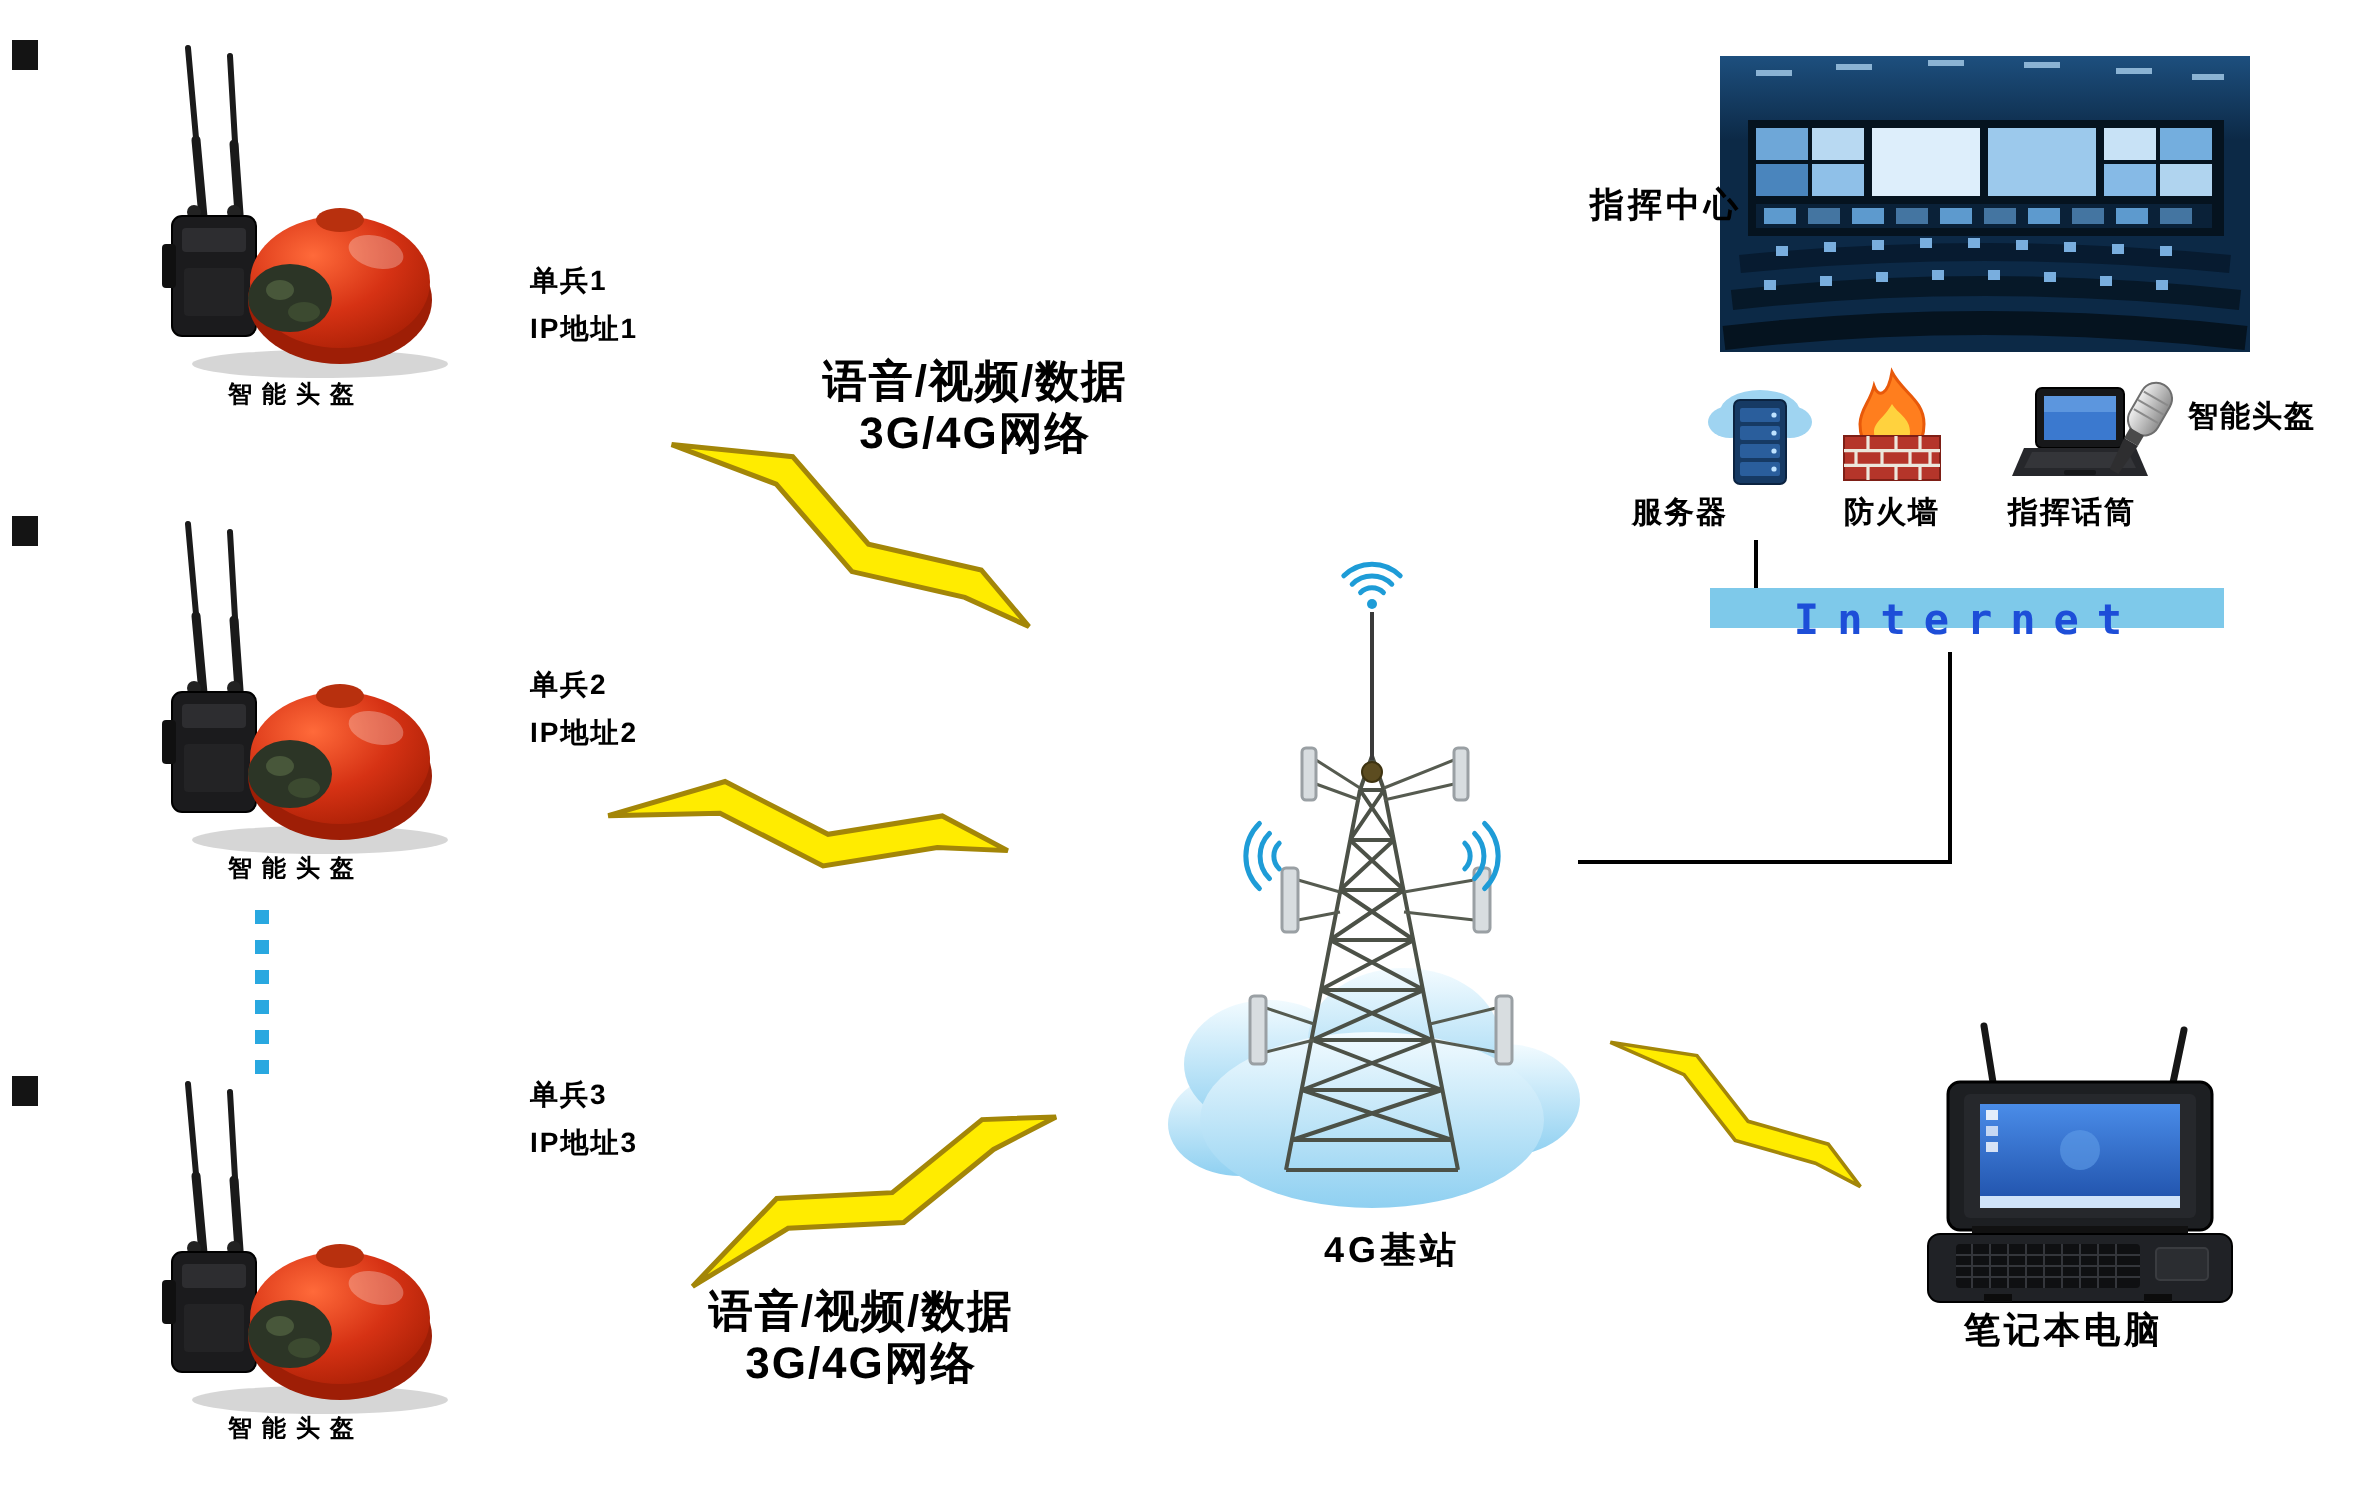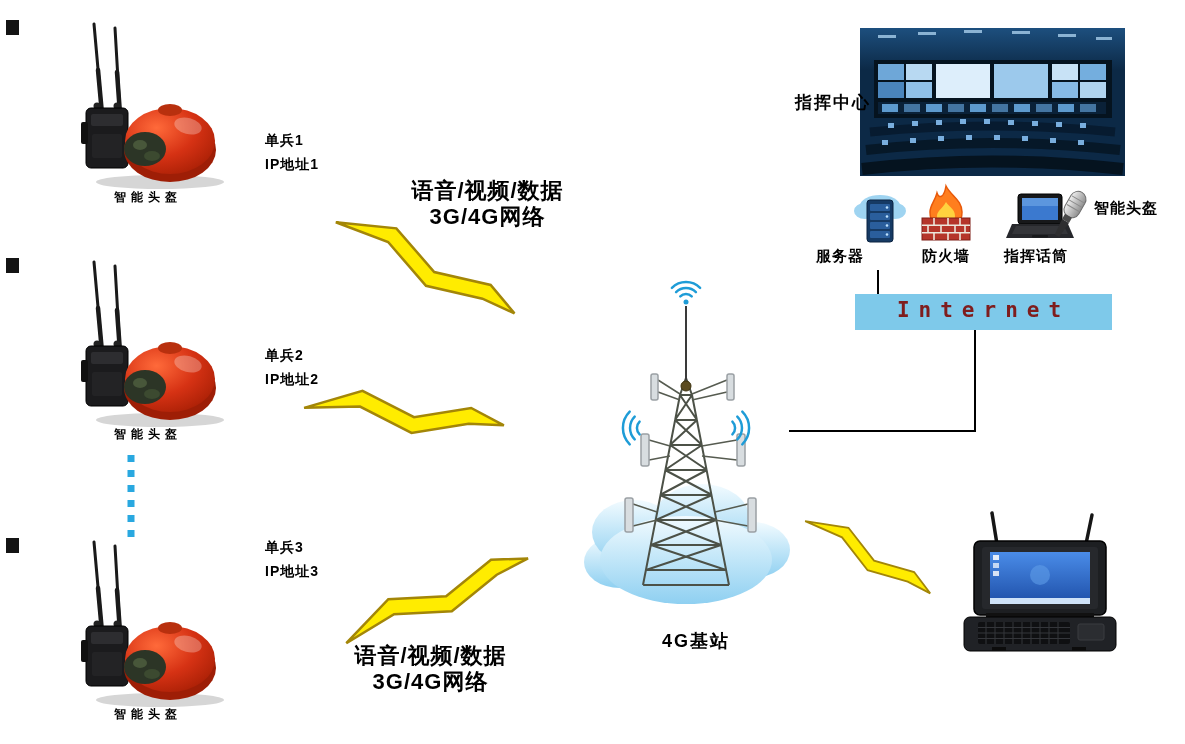--- a/index.html
+++ b/index.html
@@ -6,25 +6,25 @@
   html,body { background:#ffffff; }
   body { font-family:"Liberation Sans", sans-serif; }
   .stage { position:relative; width:1185px; height:744px; background:#fff; overflow:hidden; }
   .gfx { position:absolute; left:0; top:0; width:1185px; height:744px; }
   .lbl { position:absolute; color:#000; font-weight:700; white-space:nowrap; }
   .center { text-align:center; white-space:normal; }
   .two-line div { line-height:24px; font-size:14px; letter-spacing:1px; }
   .note div { line-height:26px; font-size:22px; letter-spacing:1px; }
   .helmet-label { font-size:12px; letter-spacing:5px; }
   .equip-label { font-size:15px; letter-spacing:1px; }
-  .big-label { font-size:18px; letter-spacing:2px;margin-top:16px; }
+  .big-label { font-size:18px; letter-spacing:2px; }
   .cc-label { font-size:17px; letter-spacing:2px; }
   .internet-bar {
-    position:absolute; left:855px; top:294px; width:257px; height:36px;
-    background:#7ec9ea; color:#7f1d1d; text-align:center; line-height:32px;
+    position:absolute; left:855px; top:294px; width:257px; height:20px;
+    background:#7ec9ea; color:#1d4ed8; text-align:center; line-height:32px;
     font-family:"DejaVu Sans Mono", monospace; font-size:21px; font-weight:700;
     letter-spacing:9px;
   }
 </style>
 </head>
 <body>
 
 <div class="stage">
 
   <svg class="gfx" viewBox="0 0 1185 744" xmlns="http://www.w3.org/2000/svg">
@@ -302,21 +302,21 @@
       <rect x="116" y="119" width="26" height="16" rx="2" fill="#2b2d31" stroke="#3a3c40"></rect>
       <rect x="30" y="142" width="14" height="4" fill="#0c0c0c"></rect>
       <rect x="110" y="142" width="14" height="4" fill="#0c0c0c"></rect>
     </g>
   </svg>
 
   <div class="lbl two-line" style="left:265px; top:128px;">
     <div>单兵1</div>
     <div>IP地址1</div>
   </div>
-  <div class="lbl two-line" style="left:265px; top:343px;">
+  <div class="lbl two-line" style="left:265px; top:330px;">
     <div>单兵2</div>
     <div>IP地址2</div>
   </div>
   <div class="lbl two-line" style="left:265px; top:535px;">
     <div>单兵3</div>
     <div>IP地址3</div>
   </div>
 
   <div class="lbl note center" style="left:400px; top:178px; width:175px;">
     <div>语音/视频/数据</div>
@@ -335,14 +335,15 @@
 
   <div class="lbl cc-label" style="left:795px; top:91px;">指挥中心</div>
 
   <div class="lbl equip-label center" style="left:795px; top:247px; width:90px;">服务器</div>
   <div class="lbl equip-label center" style="left:901px; top:247px; width:90px;">防火墙</div>
   <div class="lbl equip-label center" style="left:976px; top:247px; width:120px;">指挥话筒</div>
   <div class="lbl equip-label" style="left:1094px; top:199px;">智能头盔</div>
 
   <div class="internet-bar">Internet</div>
 
+  <div class="lbl big-label center" style="left:957px; top:653px; width:150px;">笔记本电脑</div>
 
 </div>
 
 </body></html>

